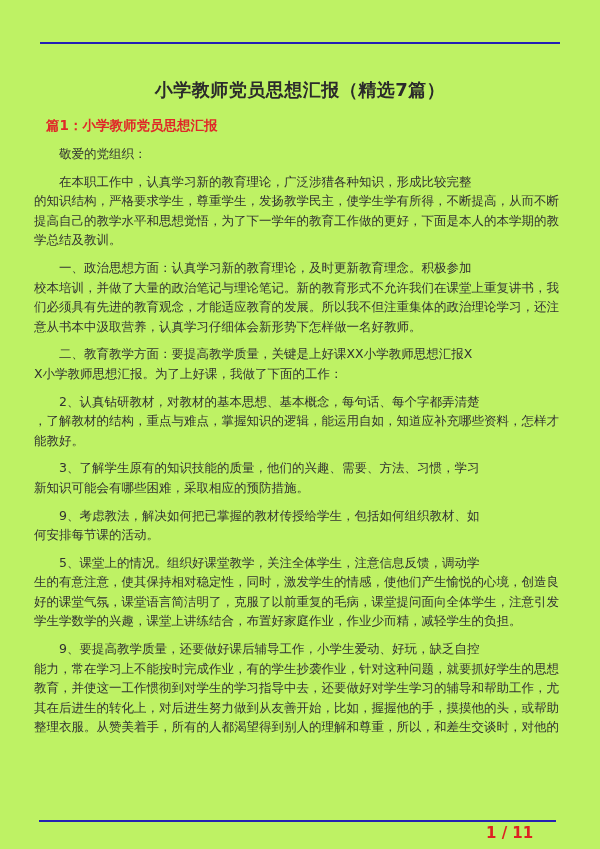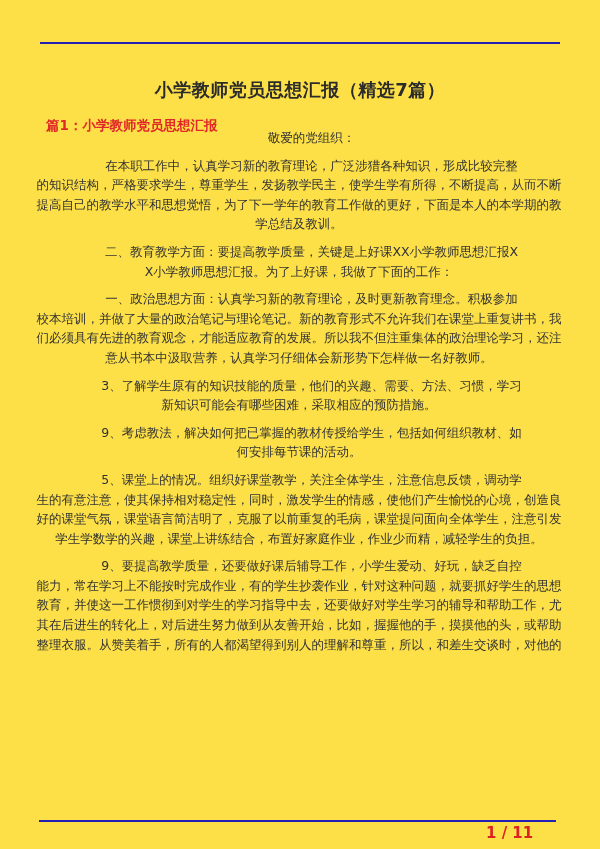--- a/index.html
+++ b/index.html
@@ -4,21 +4,21 @@
 <style>
   html, body { margin: 0; padding: 0; }
   body {
     width: 600px; height: 849px;
     background: #f4f3f7;
     font-family: "DejaVu Sans", "Liberation Sans", sans-serif;
   }
   .page {
     position: relative;
     width: 600px; height: 849px;
-    background: #fde047;
+    background: #bef264;
     overflow: hidden;
     box-sizing: border-box;
   }
   .top-rule {
     position: absolute;
     left: 40px; right: 40px; top: 42px;
     height: 2px;
     background: #2420b5;
   }
   .doc-title {
@@ -34,23 +34,22 @@
   .section-heading {
     position: absolute;
     left: 46px; top: 117px;
     margin: 0;
     font-size: 13.5px;
     font-weight: bold;
     color: #e02828;
   }
   .content {
     position: absolute;
-    left: 34px; right: 36px; top: 128px;
+    left: 34px; right: 36px; top: 144px;
     overflow: hidden;
-    text-align: center;
   }
   .content p {
     margin: 0 0 8px 0;
     font-size: 12.5px;
     line-height: 19.6px;
     color: #323232;
     white-space: pre;
     text-indent: 2em;
     overflow: hidden;
   }
@@ -78,26 +77,29 @@
   <h1 class="doc-title">小学教师党员思想汇报（精选7篇）</h1>
 
   <h2 class="section-heading">篇1：小学教师党员思想汇报</h2>
 
   <div class="content">
     <p>敬爱的党组织：</p>
     <p>在本职工作中，认真学习新的教育理论，广泛涉猎各种知识，形成比较完整
 的知识结构，严格要求学生，尊重学生，发扬教学民主，使学生学有所得，不断提高，从而不断
 提高自己的教学水平和思想觉悟，为了下一学年的教育工作做的更好，下面是本人的本学期的教
 学总结及教训。</p>
-    <p>二、教育教学方面：要提高教学质量，关键是上好课XX小学教师思想汇报X
-X小学教师思想汇报。为了上好课，我做了下面的工作：</p>
     <p>一、政治思想方面：认真学习新的教育理论，及时更新教育理念。积极参加
 校本培训，并做了大量的政治笔记与理论笔记。新的教育形式不允许我们在课堂上重复讲书，我
 们必须具有先进的教育观念，才能适应教育的发展。所以我不但注重集体的政治理论学习，还注
 意从书本中汲取营养，认真学习仔细体会新形势下怎样做一名好教师。</p>
+    <p>二、教育教学方面：要提高教学质量，关键是上好课XX小学教师思想汇报X
+X小学教师思想汇报。为了上好课，我做了下面的工作：</p>
+    <p>2、认真钻研教材，对教材的基本思想、基本概念，每句话、每个字都弄清楚
+，了解教材的结构，重点与难点，掌握知识的逻辑，能运用自如，知道应补充哪些资料，怎样才
+能教好。</p>
     <p>3、了解学生原有的知识技能的质量，他们的兴趣、需要、方法、习惯，学习
 新知识可能会有哪些困难，采取相应的预防措施。</p>
     <p>9、考虑教法，解决如何把已掌握的教材传授给学生，包括如何组织教材、如
 何安排每节课的活动。</p>
     <p>5、课堂上的情况。组织好课堂教学，关注全体学生，注意信息反馈，调动学
 生的有意注意，使其保持相对稳定性，同时，激发学生的情感，使他们产生愉悦的心境，创造良
 好的课堂气氛，课堂语言简洁明了，克服了以前重复的毛病，课堂提问面向全体学生，注意引发
 学生学数学的兴趣，课堂上讲练结合，布置好家庭作业，作业少而精，减轻学生的负担。</p>
     <p>9、要提高教学质量，还要做好课后辅导工作，小学生爱动、好玩，缺乏自控
 能力，常在学习上不能按时完成作业，有的学生抄袭作业，针对这种问题，就要抓好学生的思想

